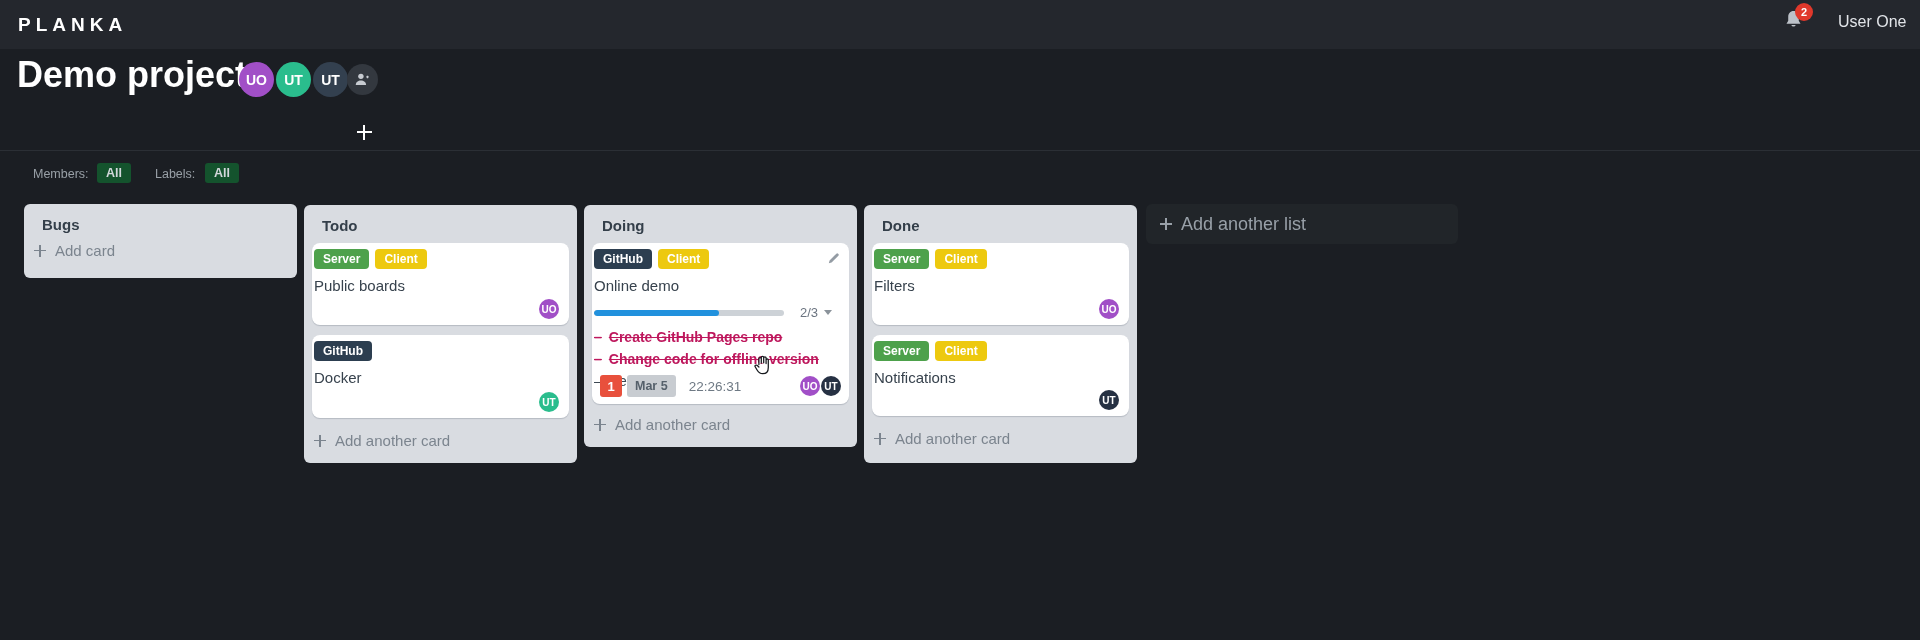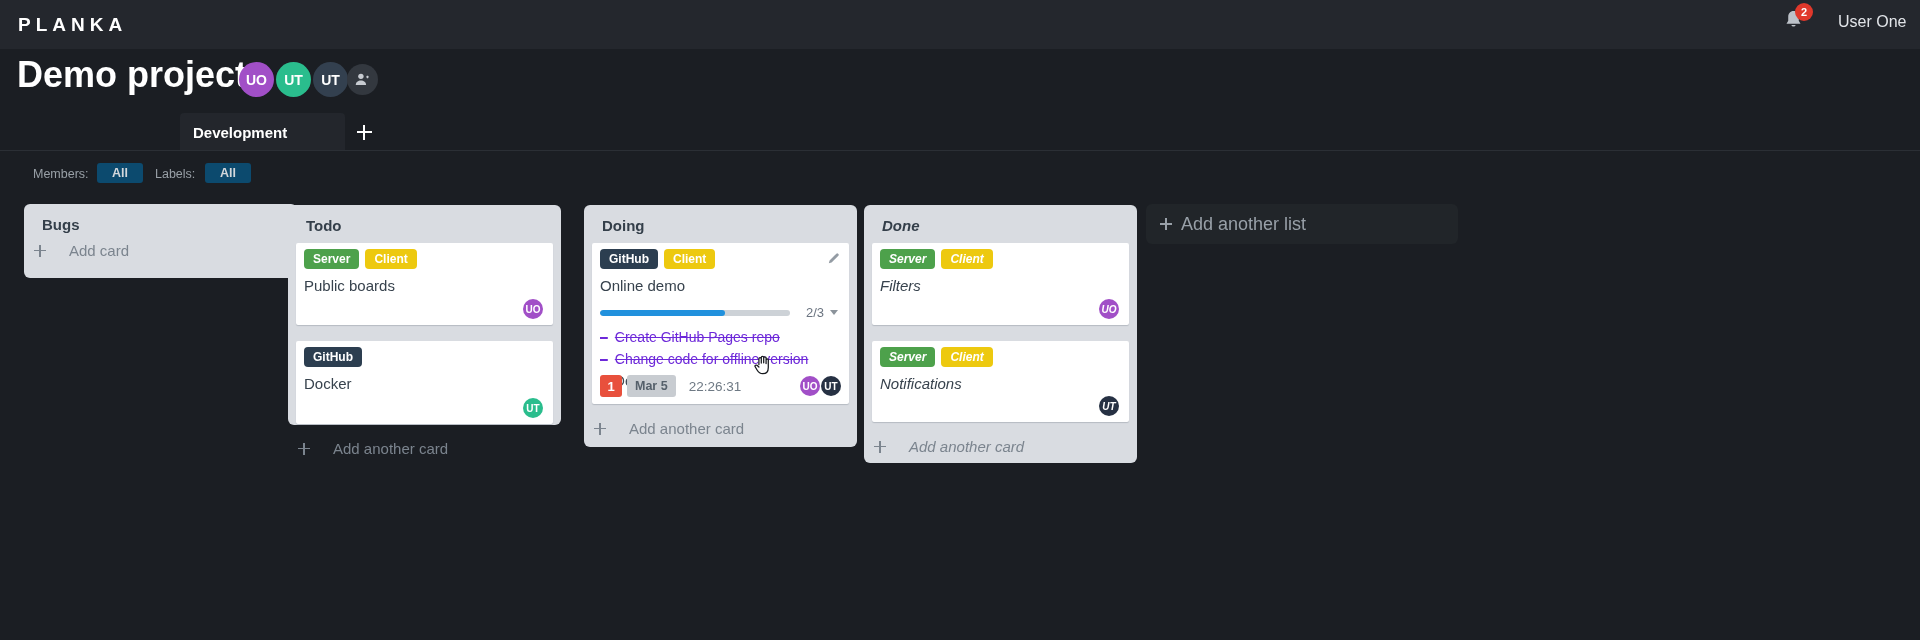--- a/index.html
+++ b/index.html
@@ -35,56 +35,56 @@
   
   .tab { position:absolute; top:113px; height:38px; display:flex; align-items:center; padding-left:13px;
          font-size:15px; font-weight:bold; cursor:pointer; }
   .tab-inactive { left:20px; width:160px; color:#bfc5cb; }
   .tab-active { left:180px; width:165px; color:#ffffff; background:#23262c; border-radius:4px 4px 0 0; }
   .tab-add { position:absolute; left:349px; top:117px; width:30px; height:30px; display:flex;
              align-items:center; justify-content:center; color:#fff; cursor:pointer; }
   .tabs-divider { position:absolute; left:0; top:150px; width:1920px; height:1px; background:#2b2f35; }
   
   .filter-label { position:absolute; top:167px; font-size:12.5px; color:#99a0a7; }
-  .filter-chip { position:absolute; top:163px; height:20px; padding:0 15px; background:#0c4a6e; border-radius:3px;
+  .filter-chip { position:absolute; top:163px; height:20px; padding:0 9px; background:#14532d; border-radius:3px;
                  color:#d4d8dc; font-size:12.5px; font-weight:bold; line-height:20px; cursor:pointer; }
   
   .list { position:absolute; width:273px; background:#d9dce1; border-radius:6px; color:#343f4a; }
   .list-header { padding:12px 18px 8px 18px; }
   .list-title { font-size:15px; font-weight:bold; color:#343f4a; cursor:pointer; }
   .cards { padding:0 8px; }
-  .card { position:relative; background:#ffffff; border-radius:2px; box-shadow:0 1px 1px rgba(20,40,60,0.18);
-          padding:6px 8px; margin-bottom:16px; cursor:pointer; }
+  .card { position:relative; background:#ffffff; border-radius:8px; box-shadow:0 1px 1px rgba(20,40,60,0.18);
+          padding:6px 2px; margin-bottom:10px; cursor:pointer; }
   .chip-row { display:flex; gap:6px; margin-bottom:7px; }
   .chip { height:20px; padding:0 9px; border-radius:4px; color:#fff; font-size:12px; font-weight:bold; line-height:20px; }
   .chip-server { background:#4da14b; }
   .chip-client { background:#edc90f; }
   .chip-github { background:#2c3e50; }
   .card-title { font-size:15px; color:#37424d; line-height:20px; }
   .card-avatar { position:absolute; right:10px; bottom:6px; }
-  .add-row { display:flex; align-items:center; gap:23px; color:#7b848e; font-size:15px; cursor:pointer;
+  .add-row { display:flex; align-items:center; gap:9px; color:#7b848e; font-size:15px; cursor:pointer;
              padding:0 10px; }
   
   .plus { position:relative; width:12px; height:12px; display:inline-block; flex:0 0 12px; }
   .plus::before { content:""; position:absolute; left:0; top:5.2px; width:12px; height:1.6px; background:currentColor; }
   .plus::after  { content:""; position:absolute; left:5.2px; top:0; width:1.6px; height:12px; background:currentColor; }
   .plus-lg { width:15px; height:15px; flex:0 0 15px; }
   .plus-lg::before { top:6.2px; width:15px; height:2.6px; }
   .plus-lg::after  { left:6.2px; width:2.6px; height:15px; }
   
   .pencil-btn { position:absolute; right:8px; top:8px; cursor:pointer; }
   .progress-row { display:flex; align-items:center; margin:9px 0 6px 0; }
   .progress-track { width:190px; height:6px; border-radius:3px; background:#cdd2d7; overflow:hidden; }
   .progress-fill { height:6px; border-radius:3px; background:#2191dd; }
   .progress-label { margin-left:16px; font-size:13px; color:#6b7480; }
   .caret { width:0; height:0; border-left:4.5px solid transparent; border-right:4.5px solid transparent;
            border-top:5.5px solid #8b939b; margin-left:6px; cursor:pointer; }
   .task { font-size:14px; line-height:22px; color:#3d4853; white-space:nowrap; }
   .task .dash { margin-right:7px; }
-  .task.done { color:#6d28d9; text-decoration:line-through; }
+  .task.done { color:#be185d; text-decoration:line-through;font-weight:bold; }
   .card-footer { position:absolute; left:8px; right:8px; bottom:7px; display:flex; align-items:center; }
   .notif-badge { width:22px; height:22px; border-radius:3px; background:#e8503c; color:#fff; font-size:13px;
                  font-weight:bold; display:flex; align-items:center; justify-content:center; }
   .due-badge { height:22px; padding:0 8px; margin-left:5px; border-radius:3px; background:#c8ccd1; color:#55606b;
                font-size:12.5px; font-weight:bold; display:flex; align-items:center; cursor:pointer; }
   .timer-text { margin-left:13px; font-size:13.5px; color:#6e7984; cursor:pointer; }
   .footer-avatars { margin-left:auto; display:flex; gap:1px; }
   
   .add-list-btn { position:absolute; left:1146px; top:204px; width:312px; height:40px; background:#212529;
                   border-radius:6px; display:flex; align-items:center; gap:9px; padding:0 14px;
@@ -121,44 +121,41 @@
   <div class="add-member-btn">
     <span>
       <svg viewBox="0 0 24 24" width="19" height="19">
         <circle cx="10" cy="8" r="3.4" fill="#c7cbd1"></circle>
         <path d="M3.5 19 c0-3.6 2.9-5.6 6.5-5.6 s6.5 2 6.5 5.6 Z" fill="#c7cbd1"></path>
         <path d="M16.8 8.8 h3 M18.3 7.3 v3" stroke="#c7cbd1" stroke-width="1.6"></path>
       </svg>
     </span>
   </div>
 
-  <div class="tab tab-active">
-    <span>Development</span>
-  </div>
   <div class="tab-add">
     <span class="plus plus-lg"></span>
   </div>
   <div class="tabs-divider"></div>
 
   <div class="filter-label" style="left:33px;">Members:</div>
   <div class="filter-chip" style="left:97px;">All</div>
   <div class="filter-label" style="left:155px;">Labels:</div>
   <div class="filter-chip" style="left:205px;">All</div>
 
   <div class="list" style="left:24px; top:204px; height:74px;">
     <div class="list-header">
       <span class="list-title">Bugs</span>
     </div>
     <div class="add-row">
       <span class="plus"></span>
       <span>Add card</span>
     </div>
   </div>
 
-  <div class="list" style="left:288px; top:205px; height:220px;">
+  <div class="list" style="left:304px; top:205px; height:258px;">
     <div class="list-header">
       <span class="list-title">Todo</span>
     </div>
     <div class="cards">
       <div class="card" style="height:82px;">
         <div class="chip-row">
           <span class="chip chip-server">Server</span>
           <span class="chip chip-client">Client</span>
         </div>
         <div class="card-title">Public boards</div>
@@ -216,21 +213,21 @@
           </div>
         </div>
       </div>
     </div>
     <div class="add-row" style="margin-top:12px;">
       <span class="plus"></span>
       <span>Add another card</span>
     </div>
   </div>
 
-  <div class="list" style="left:864px; top:205px; height:258px;font-style:italic;">
+  <div class="list" style="left:864px; top:205px; height:258px;">
     <div class="list-header">
       <span class="list-title">Done</span>
     </div>
     <div class="cards">
       <div class="card" style="height:82px;">
         <div class="chip-row">
           <span class="chip chip-server">Server</span>
           <span class="chip chip-client">Client</span>
         </div>
         <div class="card-title">Filters</div>

